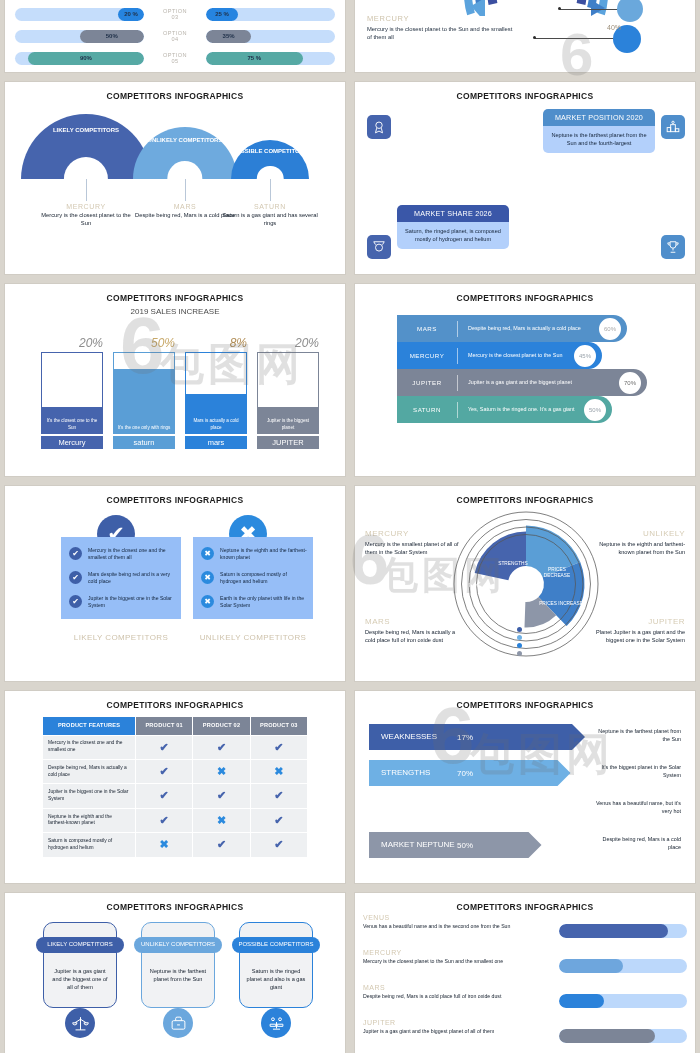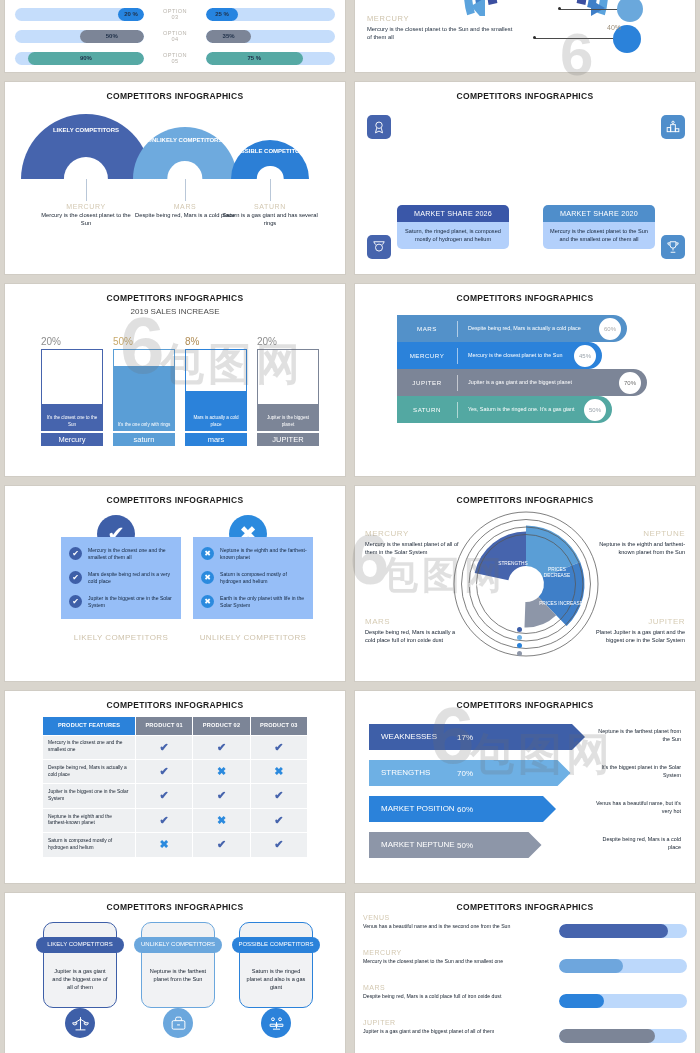--- a/index.html
+++ b/index.html
@@ -64,21 +64,21 @@
   
   .s4wrap { position:relative; height:100%; padding-top:2px;}
   .mpcard { position:absolute; width:112px; border-radius:5px; overflow:hidden; }
   .mphead { color:#fff; font-size:7.2px; text-align:center; padding:4px 3px; line-height:1.3; letter-spacing:.2px;}
   .mpbody { background:#b3d0fb; color:#14243a; font-size:5.6px; text-align:center; padding:5px 7px; line-height:1.45;}
   .mpicon { position:absolute; width:24px; height:24px; border-radius:5px; display:flex; align-items:center; justify-content:center;}
   .mpicon svg { width:14px; height:14px; }
   
   .beakers { position:relative; height:100%; }
   .bk { position:absolute; width:62px; }
-  .bk .pctlab { text-align:left; font-size:10px; margin-bottom:2px;}
+  .bk .pctlab { text-align:right; font-size:12px; margin-bottom:2px;font-style:italic;}
   .bk .tube { position:relative; height:82px; border:1px solid #3c5a97; background:#fff; }
   .bk .fill { position:absolute; left:0; right:0; bottom:0; }
   .bk .ftext { position:absolute; left:0; right:0; bottom:2px; text-align:center; color:#fff; font-size:4.6px; line-height:1.35; padding:0 3px;}
   .bk .name { margin-top:2px; text-align:center; color:#fff; font-size:7.5px; padding:2px 0; }
   
   .prow { position:relative; height:27px; display:flex; align-items:center; }
   .prow .nm { width:60px; text-align:center; color:#fff; font-size:6.2px; letter-spacing:.5px; line-height:1.2;}
   .prow .sep { width:1px; height:16px; background:rgba(255,255,255,.55);}
   .prow .tx { flex:1; color:#fff; font-size:5.4px; line-height:1.4; padding-left:10px;}
   .badge { position:absolute; width:26px; height:26px; border-radius:50%; background:#fff; display:flex; align-items:center; justify-content:center; font-size:6px; }
@@ -243,41 +243,41 @@
   <div class="slide">
     <div class="slide-inner">
       <div class="title">COMPETITORS INFOGRAPHICS</div>
       <div class="s4wrap" id="s4-cards">
           <div class="mpicon" style="left:4px;top:14px;background:#4664ad">
             <svg viewBox="0 0 24 24" fill="none" stroke="#fff" stroke-width="1.6">
               <circle cx="12" cy="9" r="5.5"></circle>
               <path d="M8 14 L6 22 L12 19 L18 22 L16 14"></path>
             </svg>
           </div>
+          <div class="mpcard" style="left:180px;top:8px;">
+            <div class="mphead" style="background:#4f8ecb">MARKET POSITION 2020</div>
+            <div class="mpbody">Neptune is the farthest planet from the Sun and the fourth-largest</div>
+          </div>
           <div class="mpicon" style="left:298px;top:14px;background:#4f8ecb">
             <svg viewBox="0 0 24 24" fill="none" stroke="#fff" stroke-width="1.6">
               <circle cx="12" cy="4" r="2"></circle>
               <rect x="8" y="8" width="8" height="12"></rect>
               <rect x="2" y="13" width="6" height="7"></rect>
               <rect x="16" y="15" width="6" height="5"></rect>
             </svg>
           </div>
           <div class="mpcard" style="left:34px;top:104px;">
             <div class="mphead" style="background:#3a57a8">MARKET SHARE 2026</div>
             <div class="mpbody">Saturn, the ringed planet, is composed mostly of hydrogen and helium</div>
           </div>
           <div class="mpicon" style="left:4px;top:134px;background:#4664ad">
             <svg viewBox="0 0 24 24" fill="none" stroke="#fff" stroke-width="1.6">
               <circle cx="12" cy="13" r="6"></circle>
               <path d="M6 8 L3 3 M18 8 L21 3 M3 3 H21"></path>
             </svg>
-          </div>
-          <div class="mpcard" style="left:180px;top:104px;">
-            <div class="mphead" style="background:#4f8ecb">MARKET SHARE 2020</div>
-            <div class="mpbody">Mercury is the closest planet to the Sun and the smallest one of them all</div>
           </div>
           <div class="mpicon" style="left:298px;top:134px;background:#4f8ecb">
             <svg viewBox="0 0 24 24" fill="none" stroke="#fff" stroke-width="1.6">
               <path d="M7 3 h10 v6 a5 5 0 0 1 -10 0 z"></path>
               <path d="M7 5 H3 a4 4 0 0 0 4 4 M17 5 h4 a4 4 0 0 1 -4 4"></path>
               <path d="M12 14 v4 M8 21 h8"></path>
             </svg>
           </div>
         </div>
     </div>
@@ -416,21 +416,21 @@
           <div class="seglabel" style="left:96px;top:78px;">WEAKNESSES</div>
           <div style="position:absolute;left:154px;top:122px;width:5px;height:5px;border-radius:50%;background:#3e5fa8"></div>
           <div style="position:absolute;left:154px;top:130px;width:5px;height:5px;border-radius:50%;background:#6eb0e4"></div>
           <div style="position:absolute;left:154px;top:138px;width:5px;height:5px;border-radius:50%;background:#2b82da"></div>
           <div style="position:absolute;left:154px;top:146px;width:5px;height:5px;border-radius:50%;background:#8d96a8"></div>
           <div class="sidecap" style="left:2px;top:24px;text-align:left;">
             <div class="nm">MERCURY</div>
             <div class="tx">Mercury is the smallest planet of all of them in the Solar System</div>
           </div>
           <div class="sidecap" style="left:222px;top:24px;text-align:right;">
-            <div class="nm">NEPTUNE</div>
+            <div class="nm">UNLIKELY</div>
             <div class="tx">Neptune is the eighth and farthest-known planet from the Sun</div>
           </div>
           <div class="sidecap" style="left:2px;top:112px;text-align:left;">
             <div class="nm">MARS</div>
             <div class="tx">Despite being red, Mars is actually a cold place full of iron oxide dust</div>
           </div>
           <div class="sidecap" style="left:222px;top:112px;text-align:right;">
             <div class="nm">JUPITER</div>
             <div class="tx">Planet Jupiter is a gas giant and the biggest one in the Solar System</div>
           </div>
@@ -493,24 +493,20 @@
           <div class="chevron" style="left:6px;top:14px;width:216px;background:#3e5fa8">
             <div class="lbl">WEAKNESSES</div>
             <div class="val">17%</div>
           </div>
           <div class="chvnote" style="left:230px;top:18px;">Neptune is the farthest planet from the Sun</div>
           <div class="chevron" style="left:6px;top:50px;width:201.5px;background:#6eb0e4">
             <div class="lbl">STRENGTHS</div>
             <div class="val">70%</div>
           </div>
           <div class="chvnote" style="left:230px;top:54px;">It's the biggest planet in the Solar System</div>
-          <div class="chevron" style="left:6px;top:86px;width:187px;background:#2b82da">
-            <div class="lbl">MARKET POSITION</div>
-            <div class="val">60%</div>
-          </div>
           <div class="chvnote" style="left:230px;top:90px;">Venus has a beautiful name, but it's very hot</div>
           <div class="chevron" style="left:6px;top:122px;width:172.5px;background:#8d96a8">
             <div class="lbl">MARKET NEPTUNE</div>
             <div class="val">50%</div>
           </div>
           <div class="chvnote" style="left:230px;top:126px;">Despite being red, Mars is a cold place</div>
         </div>
     </div>
   </div>
 

